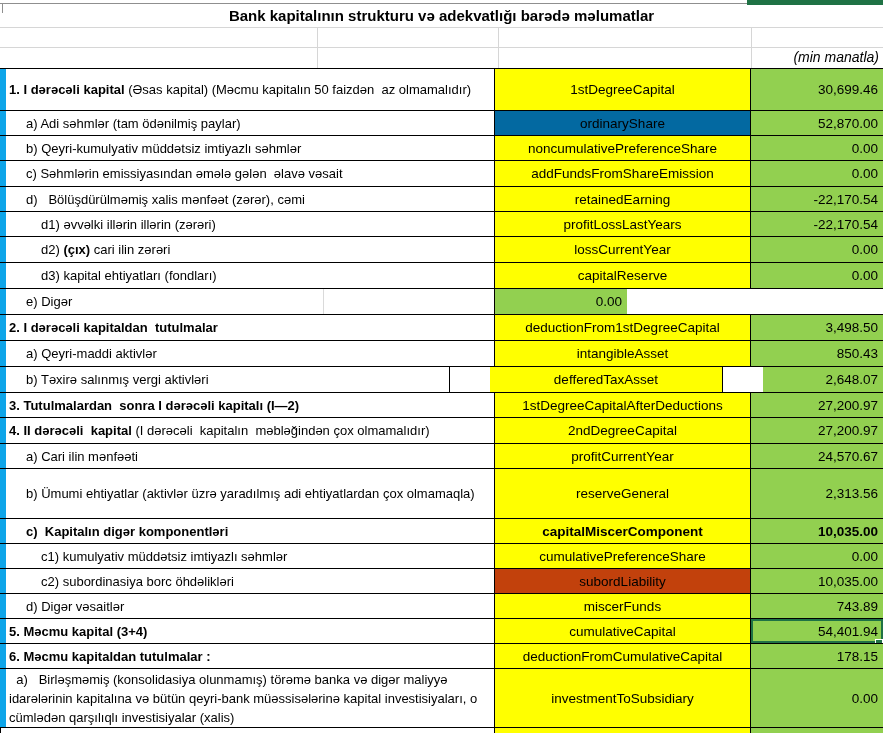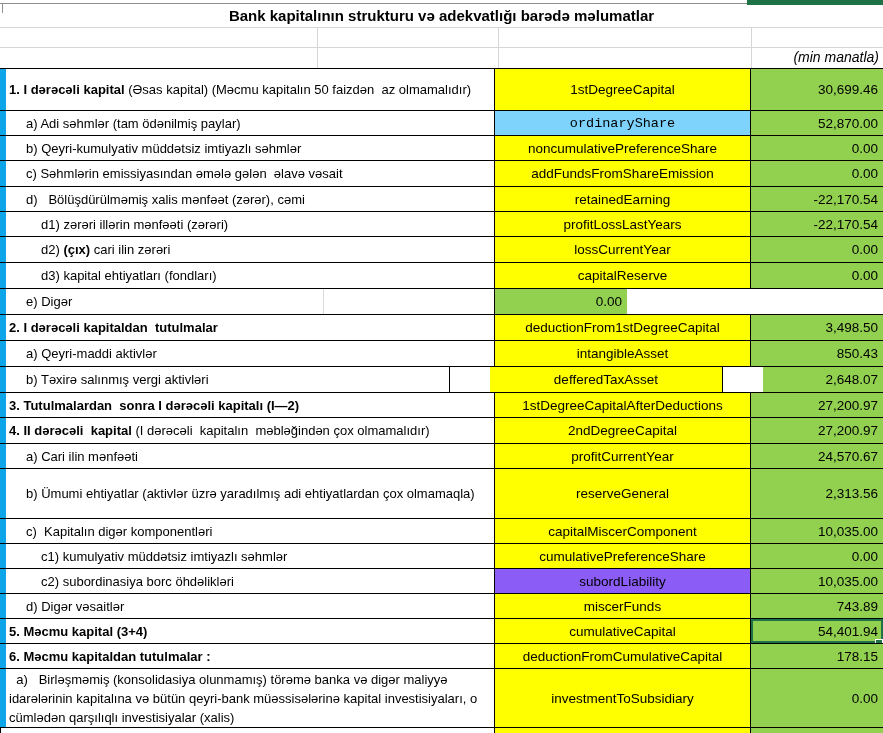--- a/index.html
+++ b/index.html
@@ -77,21 +77,21 @@
           <span>1stDegreeCapital</span>
         </div>
         <div class="c3" style="background: rgb(146, 208, 80);">
           <span>30,699.46</span>
         </div>
       </div>
       <div class="row" style="height: 25px;">
         <div class="c1 ind1">
           <div class="c1t"><span class="">a) Adi səhmlər (tam ödənilmiş paylar)</span></div>
         </div>
-        <div class="c2" style="background: #7dd3fc; font-family: Liberation Mono, monospace;">
+        <div class="c2" style="background: #0369a1;">
           <span>ordinaryShare</span>
         </div>
         <div class="c3" style="background: rgb(146, 208, 80);">
           <span>52,870.00</span>
         </div>
       </div>
       <div class="row" style="height: 25px;">
         <div class="c1 ind1">
           <div class="c1t"><span class="">b) Qeyri-kumulyativ müddətsiz imtiyazlı səhmlər</span></div>
         </div>
@@ -119,21 +119,21 @@
         </div>
         <div class="c2" style="background: rgb(255, 255, 0);">
           <span>retainedEarning</span>
         </div>
         <div class="c3" style="background: rgb(146, 208, 80);">
           <span>-22,170.54</span>
         </div>
       </div>
       <div class="row" style="height: 25px;">
         <div class="c1 ind2">
-          <div class="c1t"><span class="">d1) zərəri illərin mənfəəti (zərəri)</span></div>
+          <div class="c1t"><span class="">d1) əvvəlki illərin illərin (zərəri)</span></div>
         </div>
         <div class="c2" style="background: rgb(255, 255, 0); align-items: center;">
           <span>profitLossLastYears</span>
         </div>
         <div class="c3" style="background: rgb(146, 208, 80);">
           <span>-22,170.54</span>
         </div>
       </div>
       <div class="row" style="height: 26px;">
         <div class="c1 ind2">
@@ -236,21 +236,21 @@
         <div class="c1 ind1">
           <div class="c1t"><span class="">b) Ümumi ehtiyatlar (aktivlər üzrə yaradılmış adi ehtiyatlardan çox olmamaqla)</span></div>
         </div>
         <div class="c2" style="background: rgb(255, 255, 0);">
           <span>reserveGeneral</span>
         </div>
         <div class="c3" style="background: rgb(146, 208, 80);">
           <span>2,313.56</span>
         </div>
       </div>
-      <div class="row" style="height: 25px;">
+      <div class="row" style="height: 25px; font-weight: bold;">
         <div class="c1 ind1">
           <div class="c1t"><span class="">c)  Kapitalın digər komponentləri</span></div>
         </div>
         <div class="c2" style="background: rgb(255, 255, 0);">
           <span>capitalMiscerComponent</span>
         </div>
         <div class="c3" style="background: rgb(146, 208, 80);">
           <span>10,035.00</span>
         </div>
       </div>
@@ -262,21 +262,21 @@
           <span>cumulativePreferenceShare</span>
         </div>
         <div class="c3" style="background: rgb(146, 208, 80);">
           <span>0.00</span>
         </div>
       </div>
       <div class="row" style="height: 25px;">
         <div class="c1 ind2">
           <div class="c1t"><span class="">c2) subordinasiya borc öhdəlikləri</span></div>
         </div>
-        <div class="c2" style="background: #8b5cf6;">
+        <div class="c2" style="background: #c2410c;">
           <span>subordLiability</span>
         </div>
         <div class="c3" style="background: rgb(146, 208, 80);">
           <span>10,035.00</span>
         </div>
       </div>
       <div class="row" style="height: 25px;">
         <div class="c1 ind1">
           <div class="c1t"><span class="">d) Digər vəsaitlər</span></div>
         </div>

